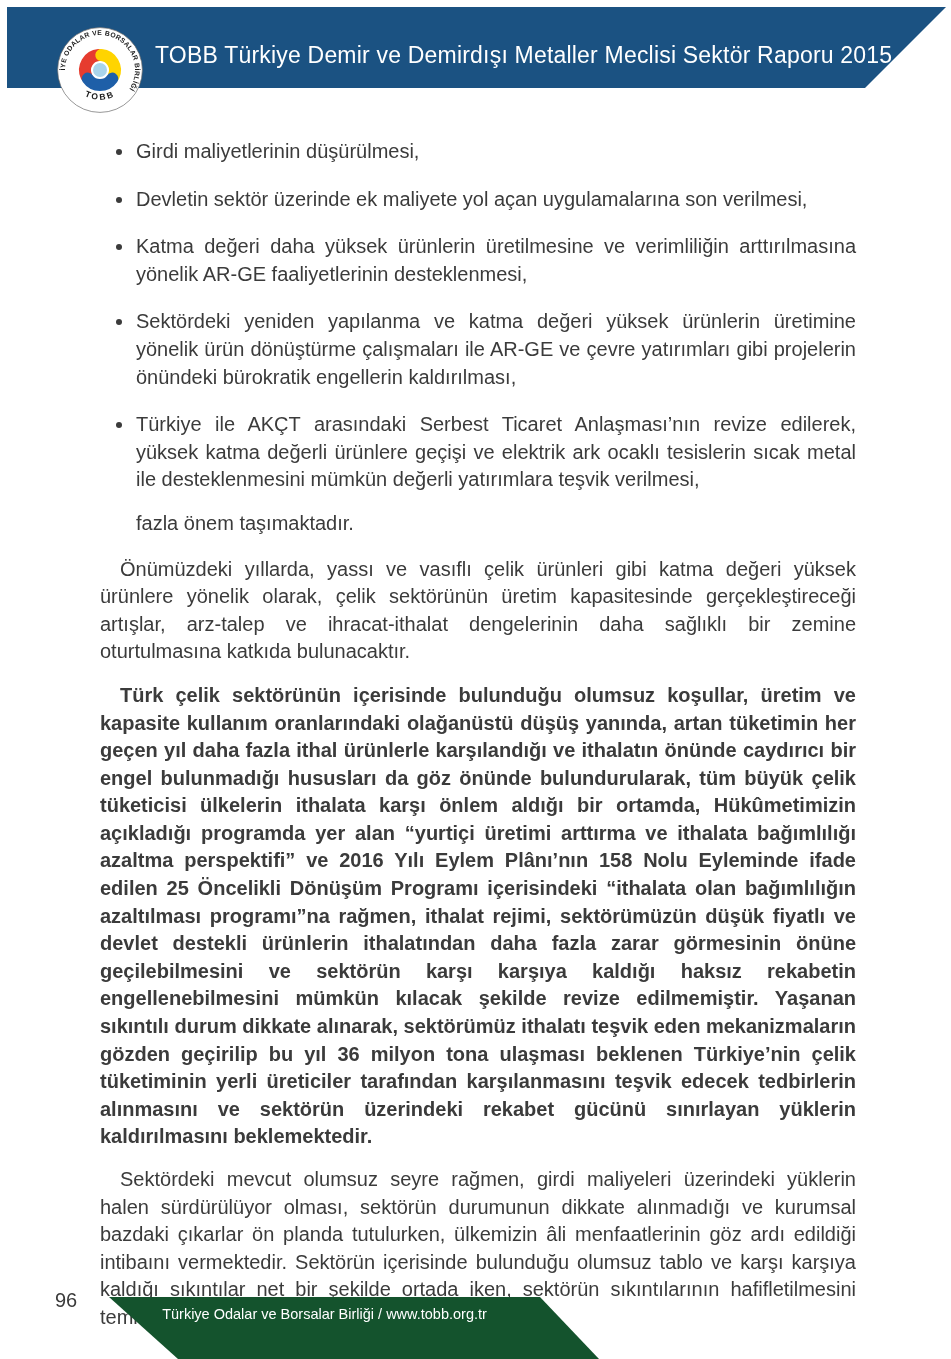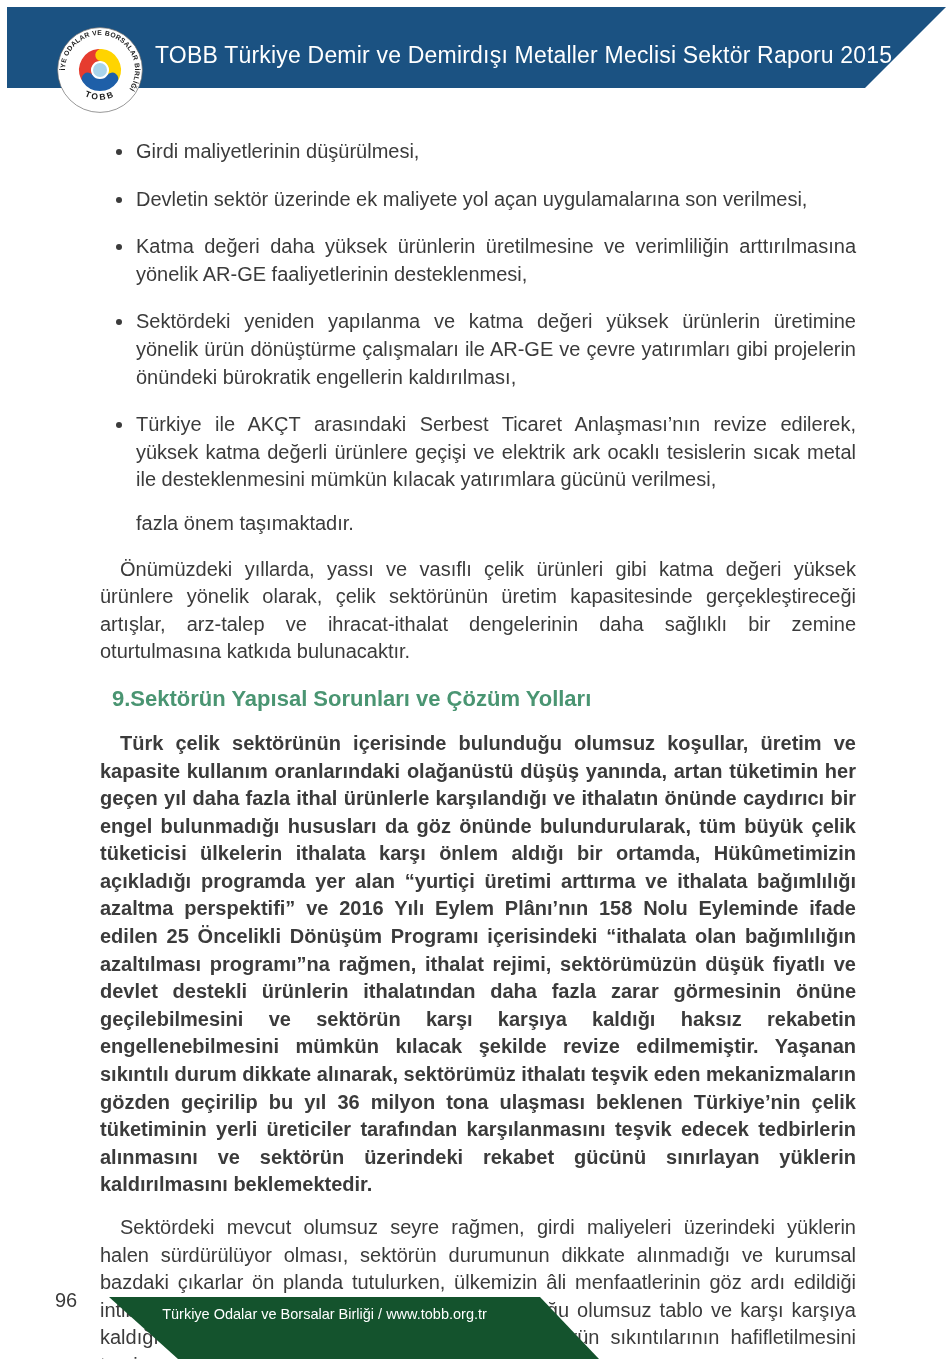--- a/index.html
+++ b/index.html
@@ -100,29 +100,28 @@
       <li>
         <span class="dot"></span>
         <span class="btext">Katma değeri daha yüksek ürünlerin üretilmesine ve verimliliğin arttırılmasına yönelik AR-GE faaliyetlerinin desteklenmesi,</span>
       </li>
       <li>
         <span class="dot"></span>
         <span class="btext">Sektördeki yeniden yapılanma ve katma değeri yüksek ürünlerin üretimine yönelik ürün dönüştürme çalışmaları ile AR-GE ve çevre yatırımları gibi projelerin önündeki bürokratik engellerin kaldırılması,</span>
       </li>
       <li>
         <span class="dot"></span>
-        <span class="btext">Türkiye ile AKÇT arasındaki Serbest Ticaret Anlaşması’nın revize edilerek, yüksek katma değerli ürünlere geçişi ve elektrik ark ocaklı tesislerin sıcak metal ile desteklenmesini mümkün kılacak yatırımlara gücünü verilmesi,</span>
+        <span class="btext">Türkiye ile AKÇT arasındaki Serbest Ticaret Anlaşması’nın revize edilerek, yüksek katma değerli ürünlere geçişi ve elektrik ark ocaklı tesislerin sıcak metal ile desteklenmesini mümkün değerli yatırımlara teşvik verilmesi,</span>
       </li>
     </ul>
 
     <p class="closing">fazla önem taşımaktadır.</p>
 
     <p class="para p1">Önümüzdeki yıllarda, yassı ve vasıflı çelik ürünleri gibi katma değeri yüksek ürünlere yönelik olarak, çelik sektörünün üretim kapasitesinde gerçekleştireceği artışlar, arz-talep ve ihracat-ithalat dengelerinin daha sağlıklı bir zemine oturtulmasına katkıda bulunacaktır.</p>
 
-    <h2 class="heading">9.Sektörün Yapısal Sorunları ve Çözüm Yolları</h2>
 
     <p class="para p2">Türk çelik sektörünün içerisinde bulunduğu olumsuz koşullar, üretim ve kapasite kullanım oranlarındaki olağanüstü düşüş yanında, artan tüketimin her geçen yıl daha fazla ithal ürünlerle karşılandığı ve ithalatın önünde caydırıcı bir engel bulunmadığı hususları da göz önünde bulundurularak, tüm büyük çelik tüketicisi ülkelerin ithalata karşı önlem aldığı bir ortamda, Hükûmetimizin açıkladığı programda yer alan “yurtiçi üretimi arttırma ve ithalata bağımlılığı azaltma perspektifi” ve 2016 Yılı Eylem Plânı’nın 158 Nolu Eyleminde ifade edilen 25 Öncelikli Dönüşüm Programı içerisindeki “ithalata olan bağımlılığın azaltılması programı”na rağmen, ithalat rejimi, sektörümüzün düşük fiyatlı ve devlet destekli ürünlerin ithalatından daha fazla zarar görmesinin önüne geçilebilmesini ve sektörün karşı karşıya kaldığı haksız rekabetin engellenebilmesini mümkün kılacak şekilde revize edilmemiştir. Yaşanan sıkıntılı durum dikkate alınarak, sektörümüz ithalatı teşvik eden mekanizmaların gözden geçirilip bu yıl 36 milyon tona ulaşması beklenen Türkiye’nin çelik tüketiminin yerli üreticiler tarafından karşılanmasını teşvik edecek tedbirlerin alınmasını ve sektörün üzerindeki rekabet gücünü sınırlayan yüklerin kaldırılmasını beklemektedir.</p>
 
     <p class="para p3">Sektördeki mevcut olumsuz seyre rağmen, girdi maliyeleri üzerindeki yüklerin halen sürdürülüyor olması, sektörün durumunun dikkate alınmadığı ve kurumsal bazdaki çıkarlar ön planda tutulurken, ülkemizin âli menfaatlerinin göz ardı edildiği intibaını vermektedir. Sektörün içerisinde bulunduğu olumsuz tablo ve karşı karşıya kaldığı sıkıntılar net bir şekilde ortada iken, sektörün sıkıntılarının hafifletilmesini teminen, hafta sonu ve bayram</p>
   </main>
 
   <span class="pagenum">96</span>
   <div class="footer-bar">
     <span>Türkiye Odalar ve Borsalar Birliği / www.tobb.org.tr</span>
   </div>

